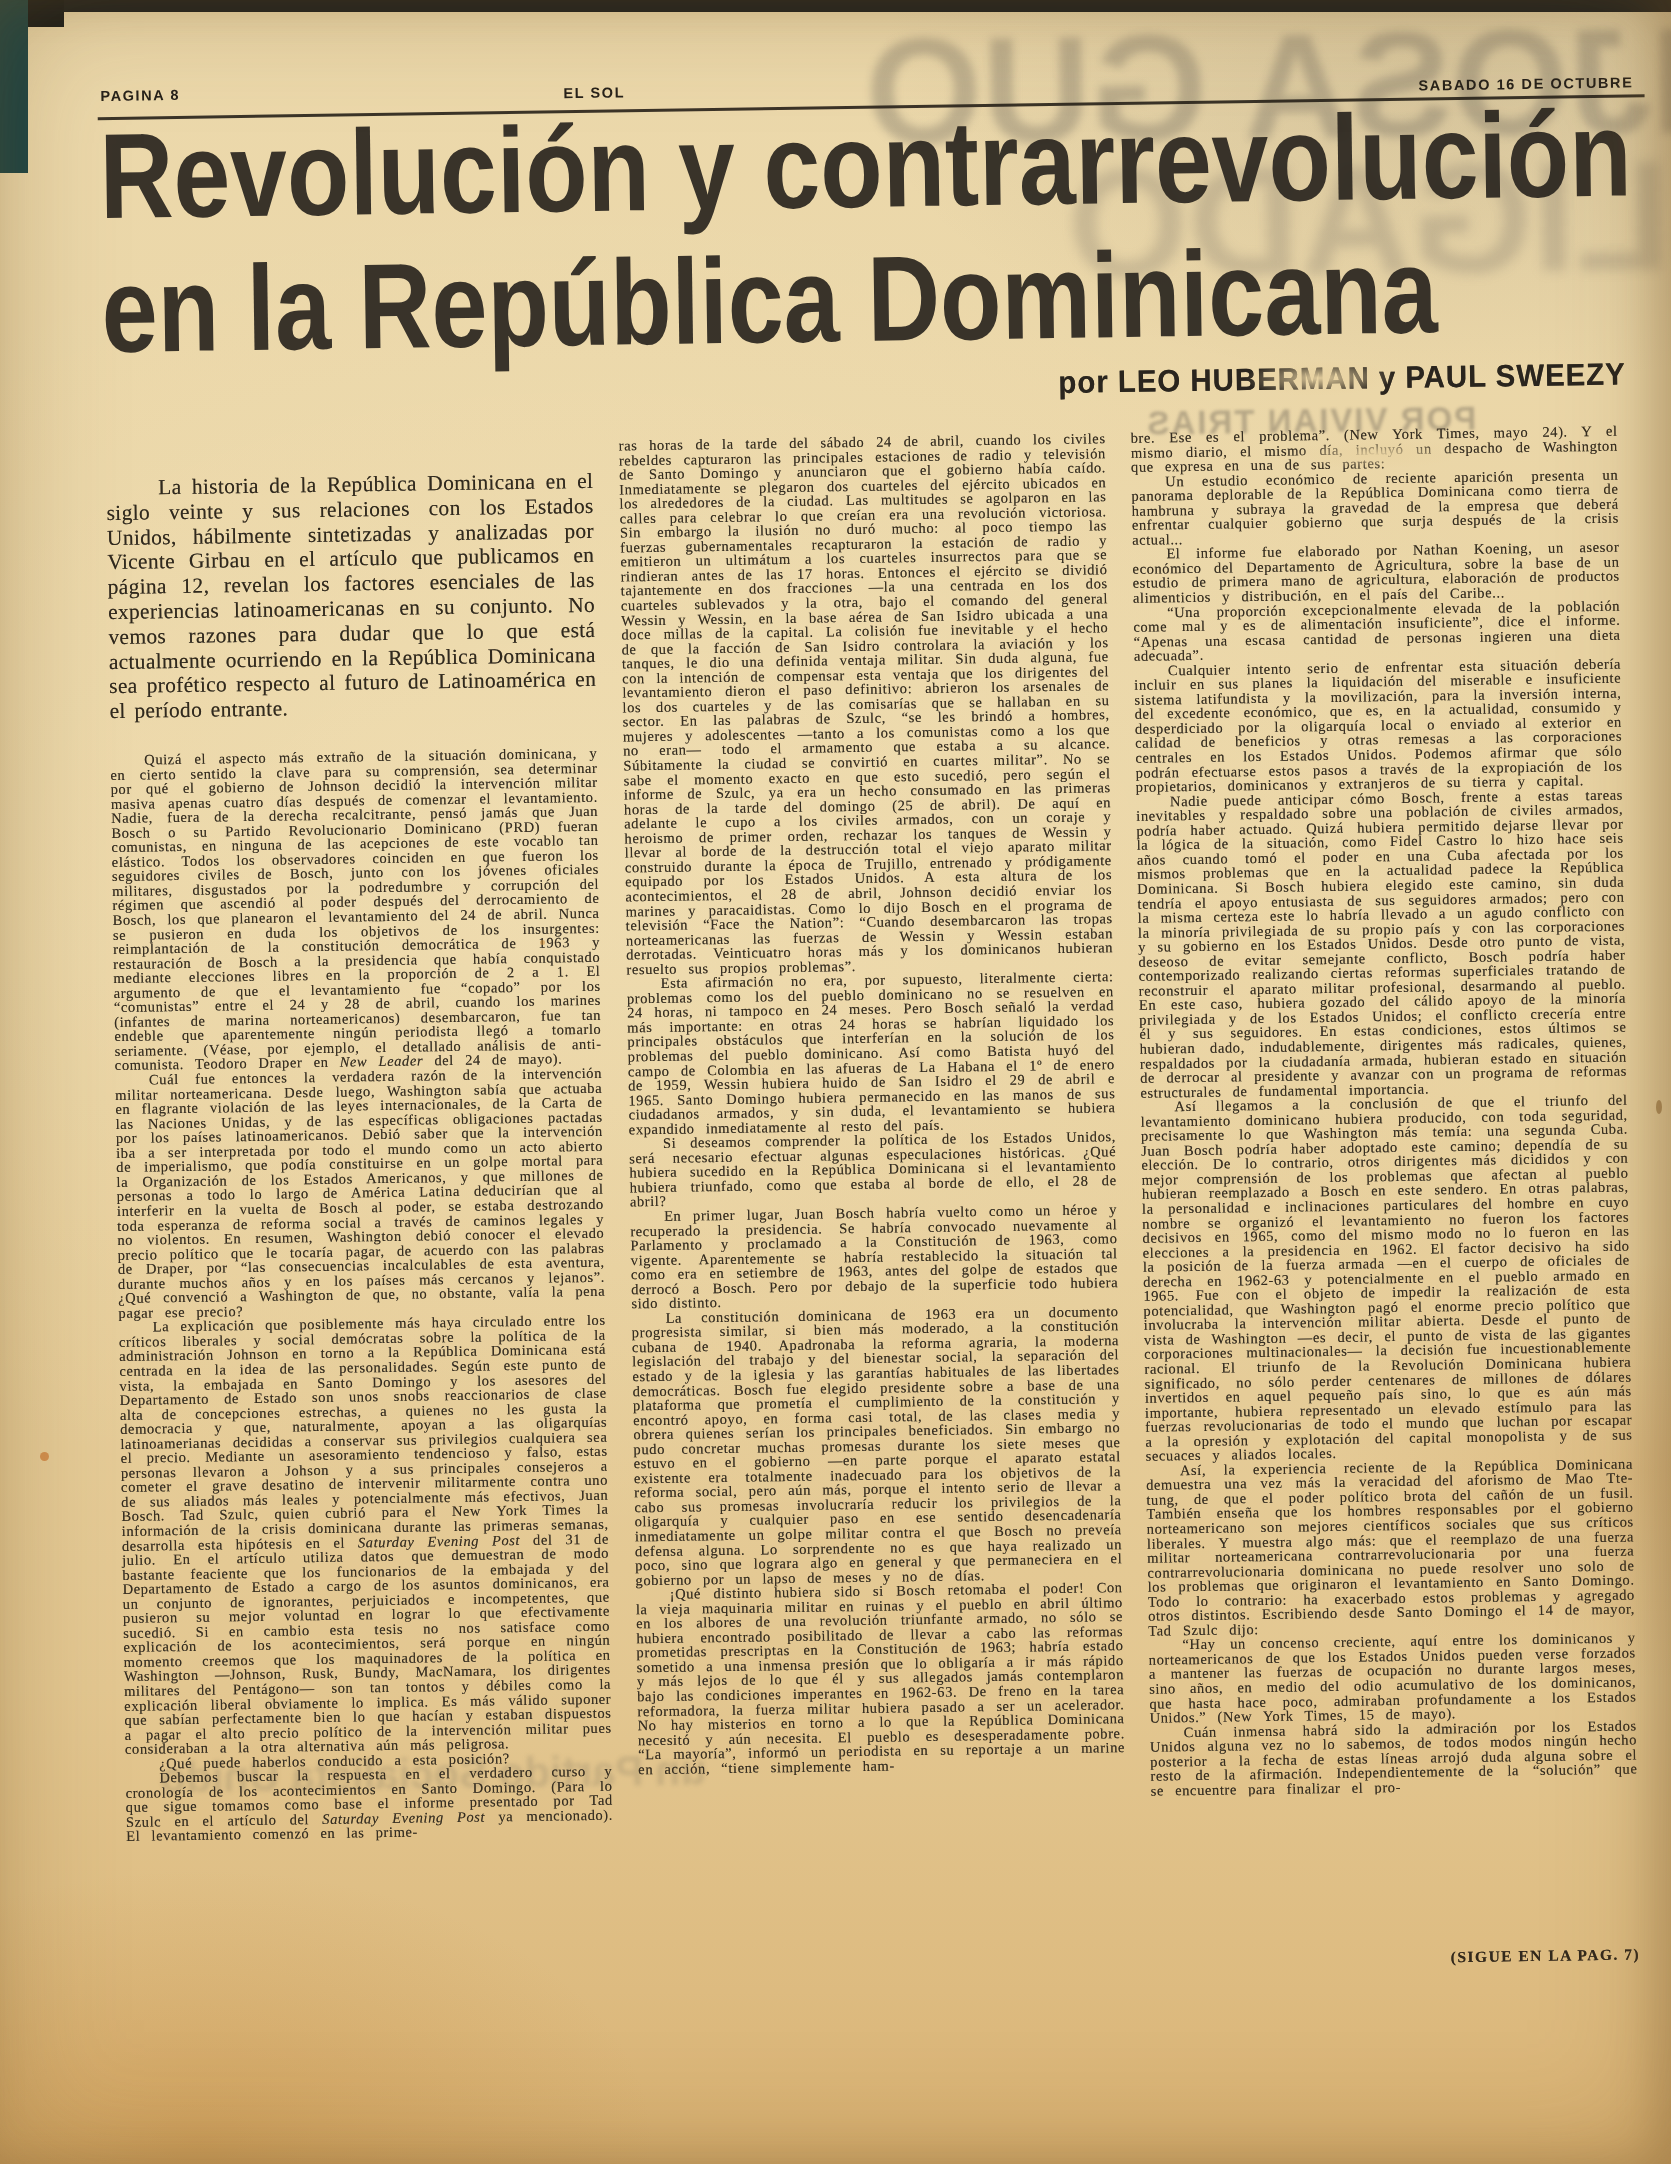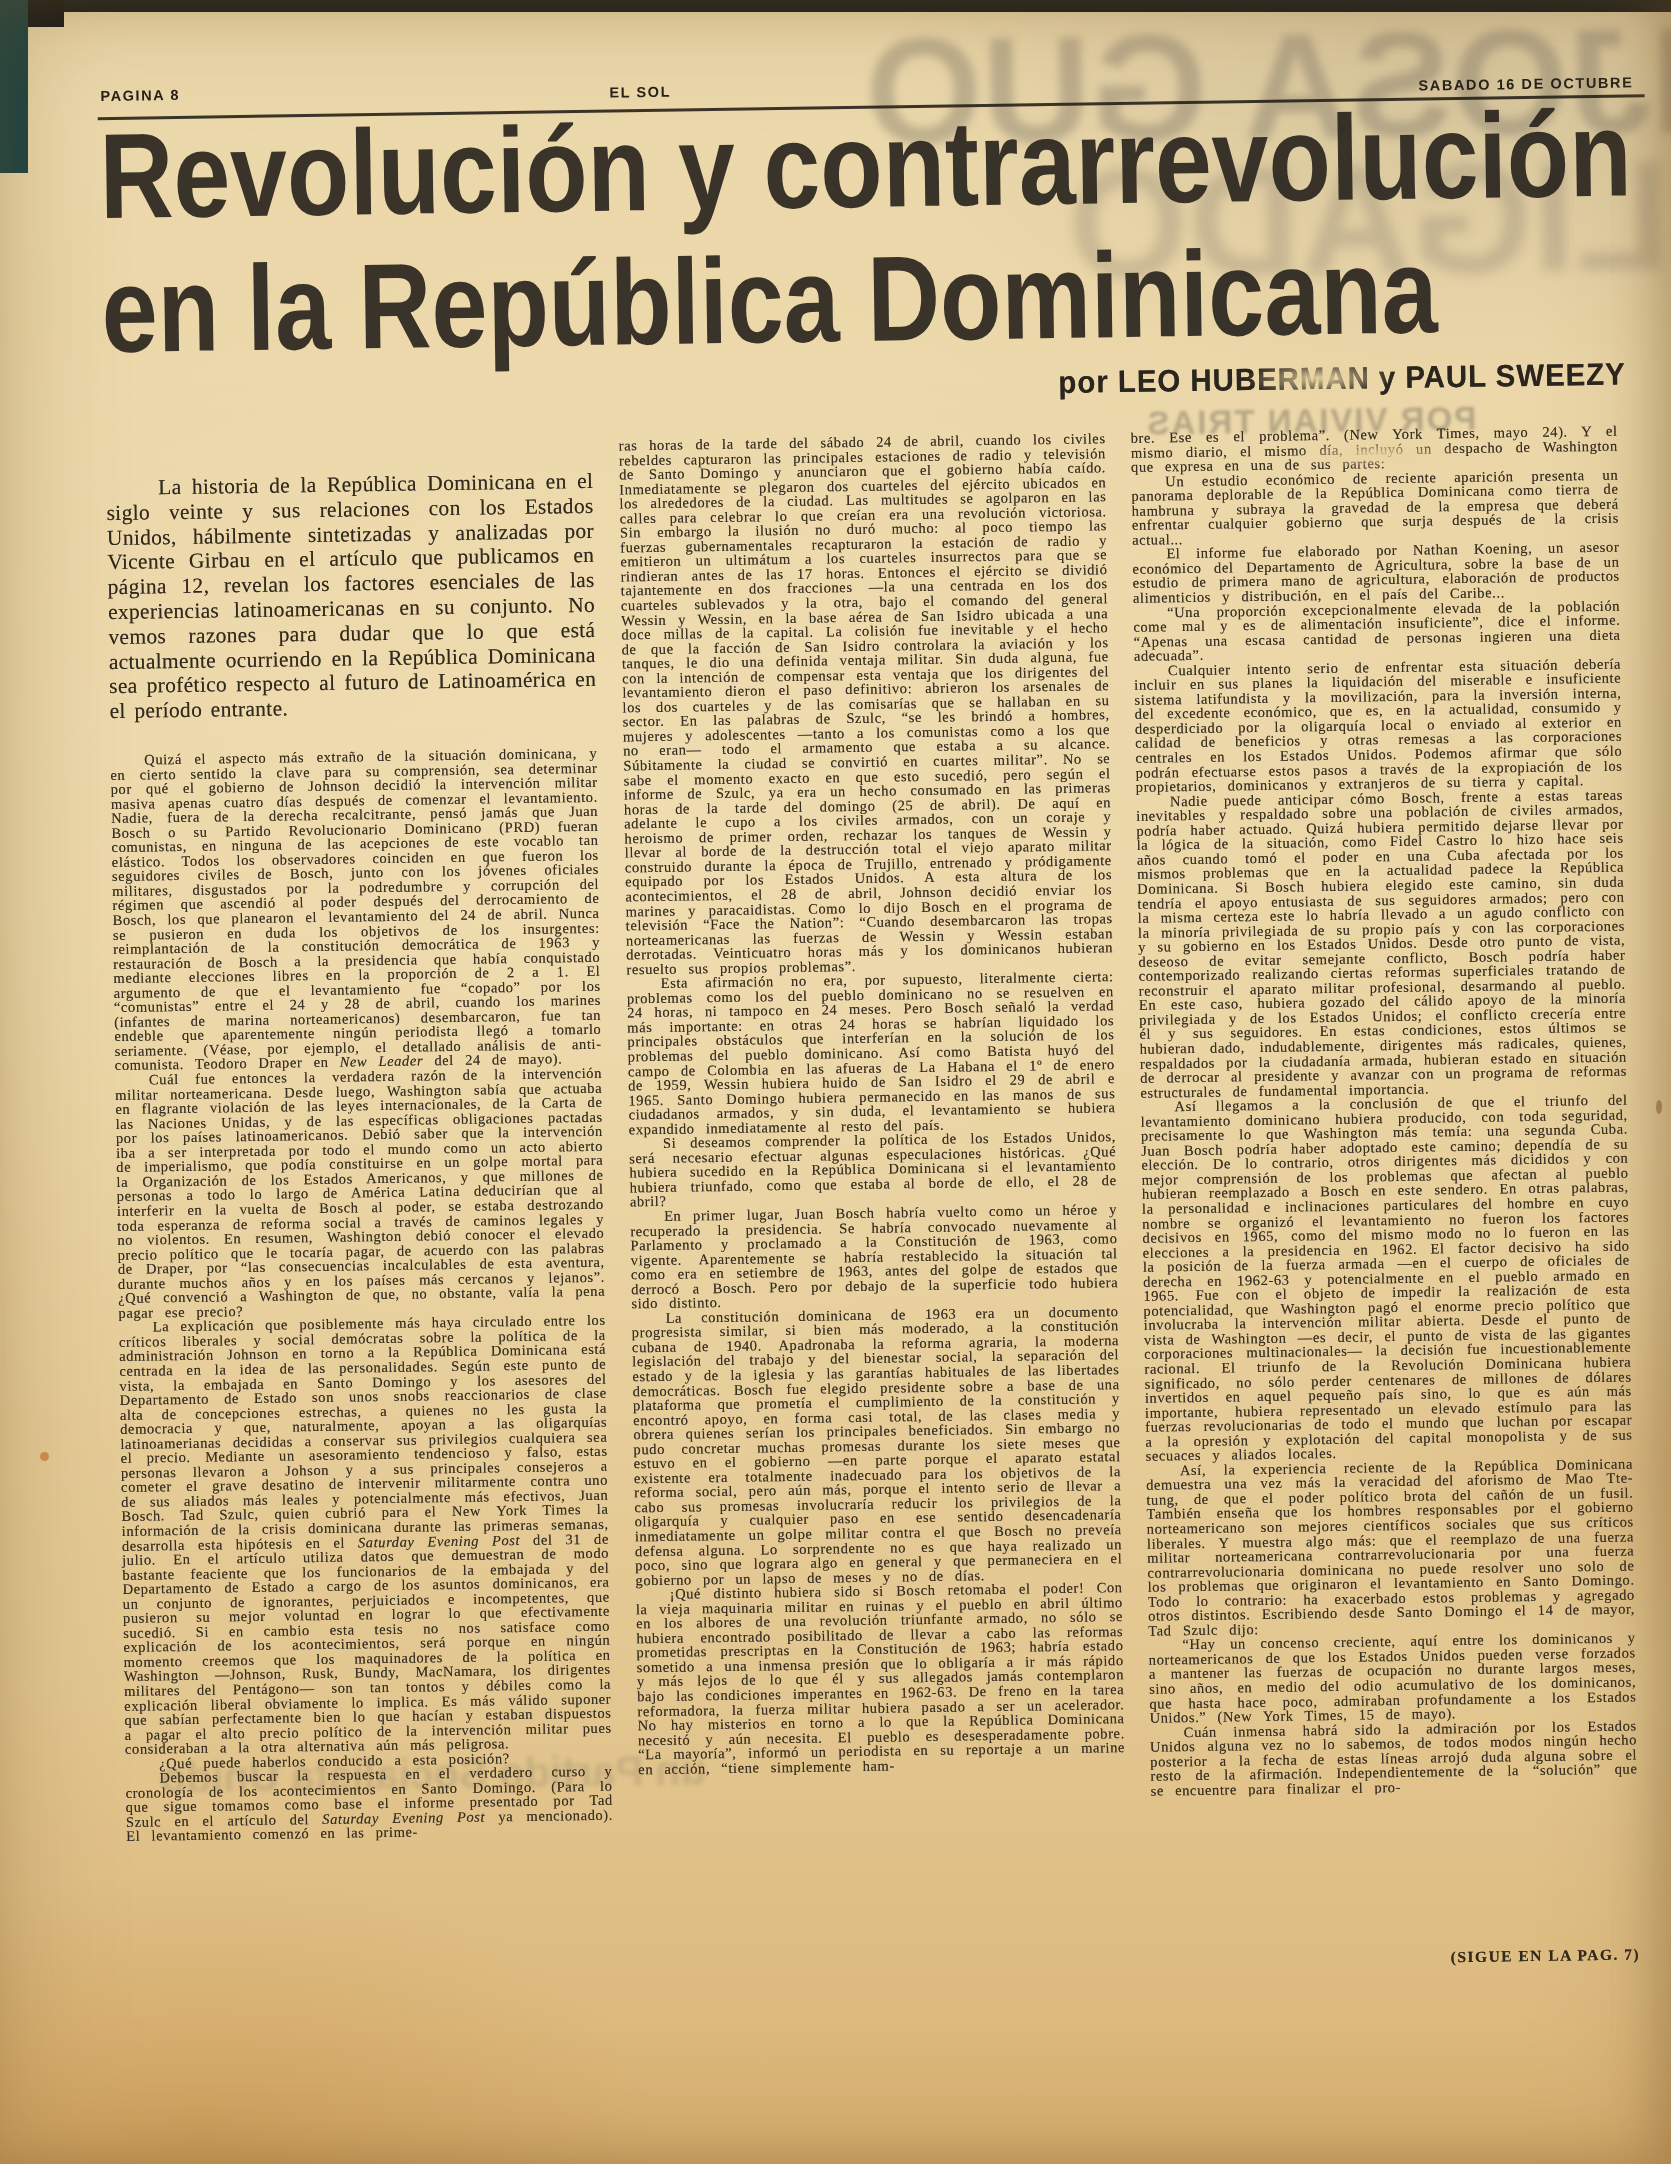--- a/index.html
+++ b/index.html
@@ -66,21 +66,21 @@
   <div class="edge leftbar"></div>
 
   <div class="skew">
 
     <div class="ghost g-top">AHIJOSA GUO</div>
     <div class="ghost g-mid">OBLIGADO</div>
     <div class="ghost g-vivian">POR VIVIAN TRIAS</div>
     <div class="ghost g-low">un Partido Socialista Unido</div>
 
     <div class="mast" style="left:115px;top:88px;">PAGINA 8</div>
-    <div class="mast" style="left:624px;top:92px;">EL SOL</div>
+    <div class="mast" style="left:578px;top:92px;">EL SOL</div>
     <div class="mast" style="left:1140px;top:97px;width:508px;text-align:right;">SABADO 16 DE OCTUBRE</div>
     <div class="rule"></div>
 
     <svg class="hl-svg" style="left:113px;top:114px;" width="1560" height="140">
       <text x="0" y="104" font-size="121" textLength="1532" lengthAdjust="spacingAndGlyphs">Revolución y contrarrevolución</text>
     </svg>
     <svg class="hl-svg" style="left:113px;top:248px;" width="1380" height="140">
       <text x="0" y="104" font-size="121" textLength="1336" lengthAdjust="spacingAndGlyphs">en la República Dominicana</text>
     </svg>
     <div class="byline">por LEO HUBERMAN y PAUL SWEEZY</div>

